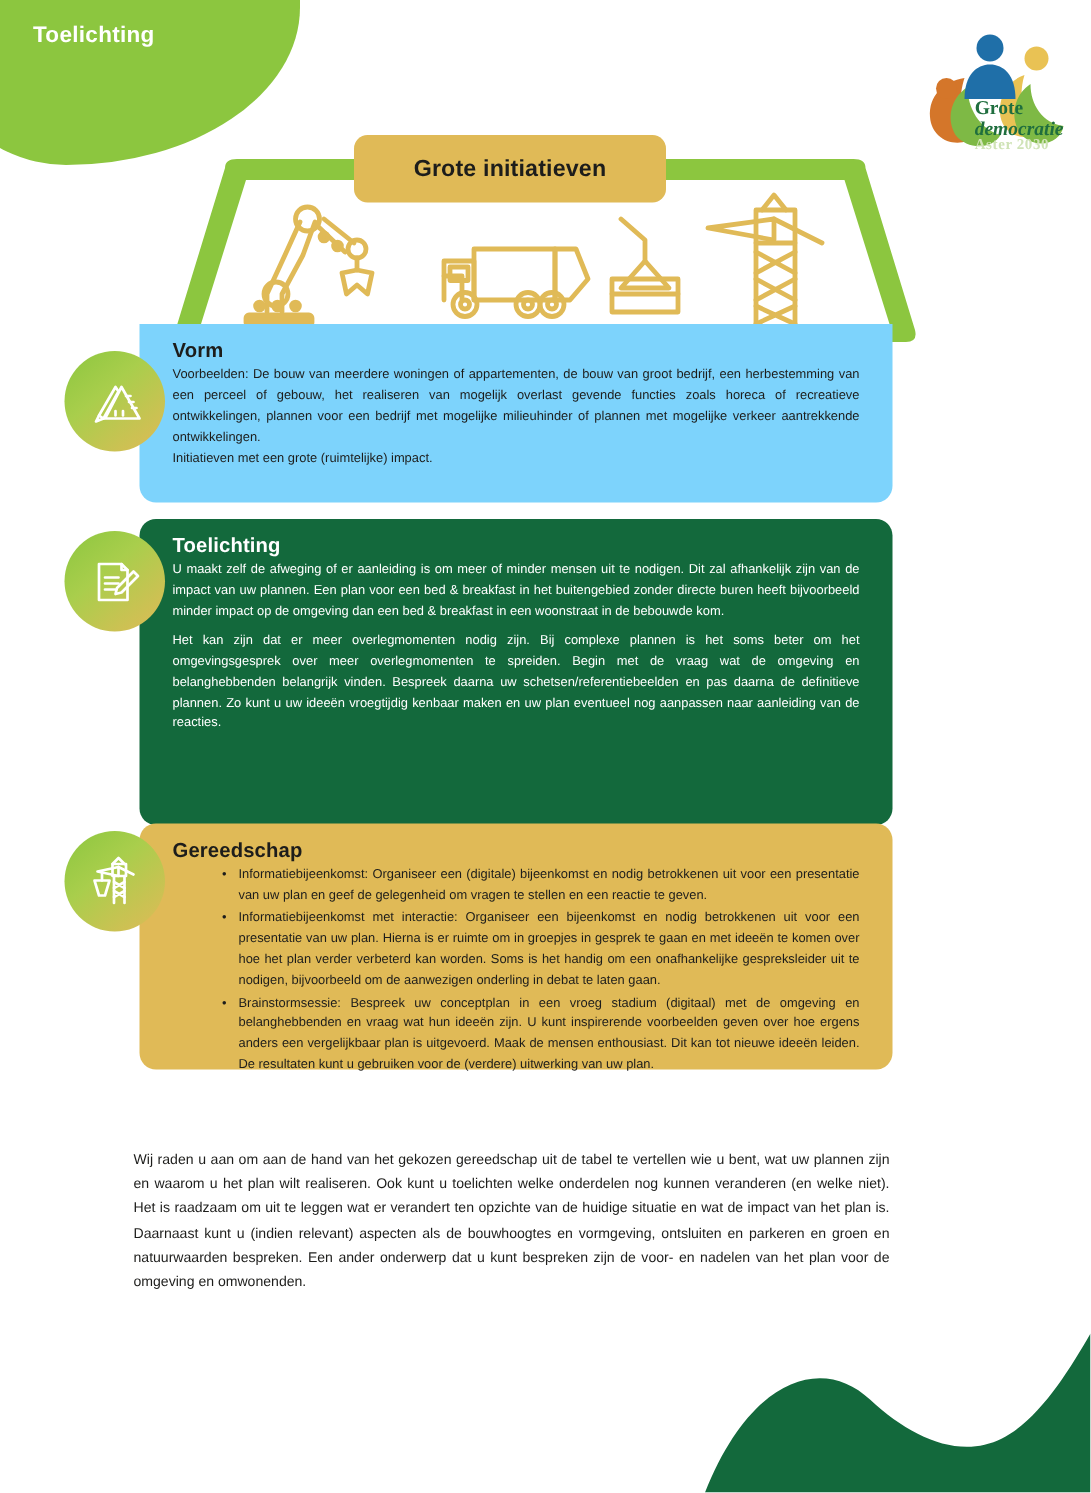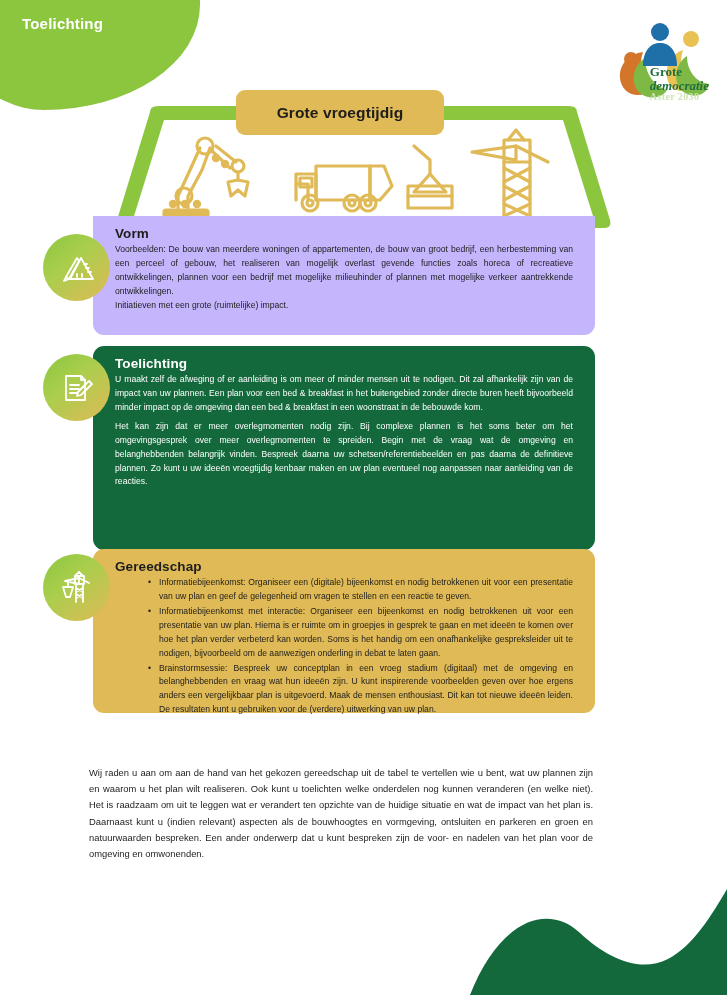--- a/index.html
+++ b/index.html
@@ -117,21 +117,21 @@
     left: 93px;
     width: 502px;
     border-radius: 11px;
     z-index: 3;
     box-sizing: border-box;
     padding: 10px 22px 12px 22px;
   }
   .card.vorm {
     top: 216px;
     height: 119px;
-    background: #c4b5fd;
+    background: #7dd3fc;
     border-radius: 0 0 11px 11px;
   }
   .card.toelichting {
     top: 346px;
     height: 204px;
     background: #13693C;
     color: #ffffff;
   }
   .card.gereedschap {
     top: 549px;
@@ -300,21 +300,21 @@
       <path d="M396 36 L404 26 L412 36"></path>
       <rect x="392" y="36" width="26" height="22"></rect>
       <path d="M392 58 L392 112"></path>
       <path d="M418 58 L418 112"></path>
       <path d="M392 64 L418 78 M418 64 L392 78 M392 82 L418 96 M418 82 L392 96 M392 100 L418 112 M418 100 L392 112"></path>
     </g>
   </svg>
 </div>
 
 <div class="title-pill">
-  <span>Grote vroegtijdig</span>
+  <span>Grote initiatieven</span>
 </div>
 
 <div class="badge b1">
   <svg width="40" height="40" viewBox="0 0 40 40" xmlns="http://www.w3.org/2000/svg">
     <g stroke="#ffffff" stroke-width="1.8" fill="none" stroke-linejoin="round" stroke-linecap="round">
       <path d="M9 29 L20 10 L22 13 L12 31 Z"></path>
       <path d="M9 29 L7 33 L12 31"></path>
       <path d="M24 10 L36 31 L13 31 Z"></path>
       <path d="M27 16 L30 16 M29 20 L32 20 M31 24 L34 24 M20 29 L20 26 M25 29 L25 26"></path>
     </g>

